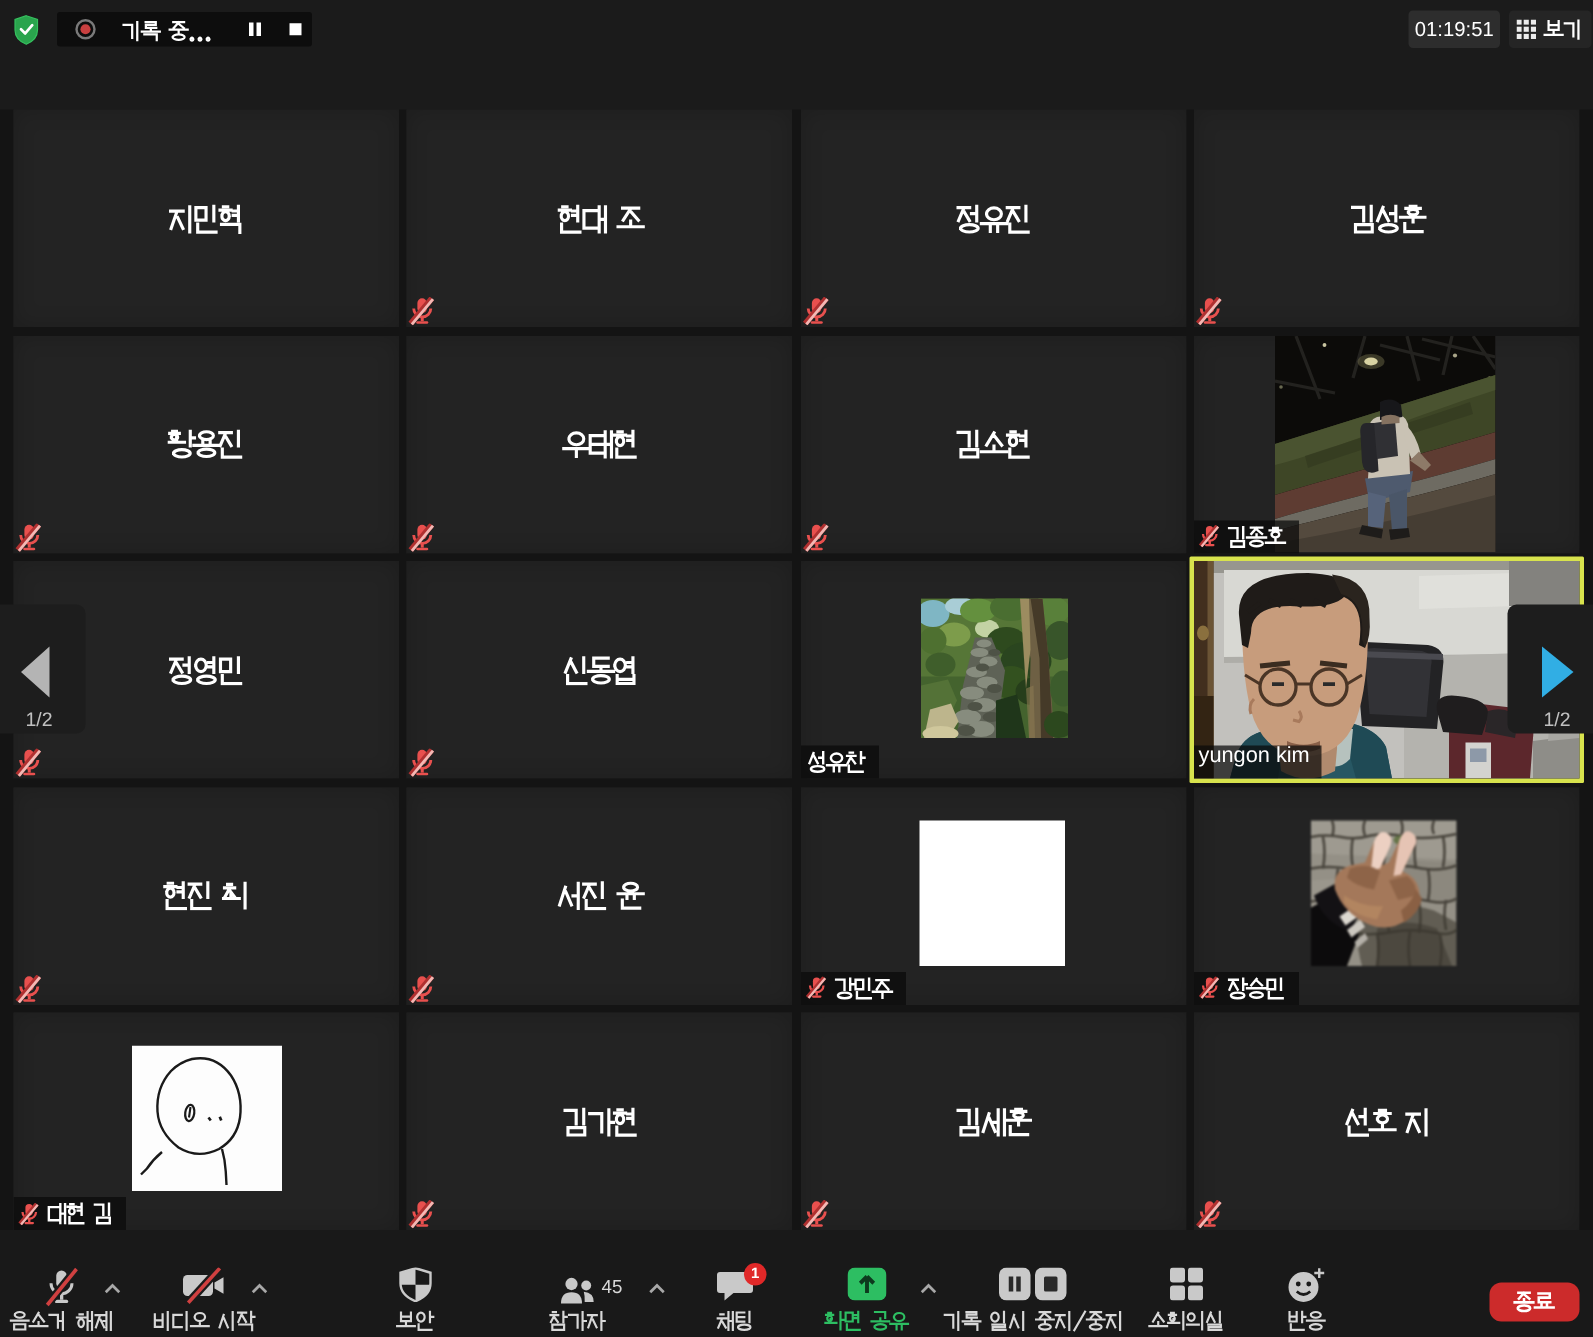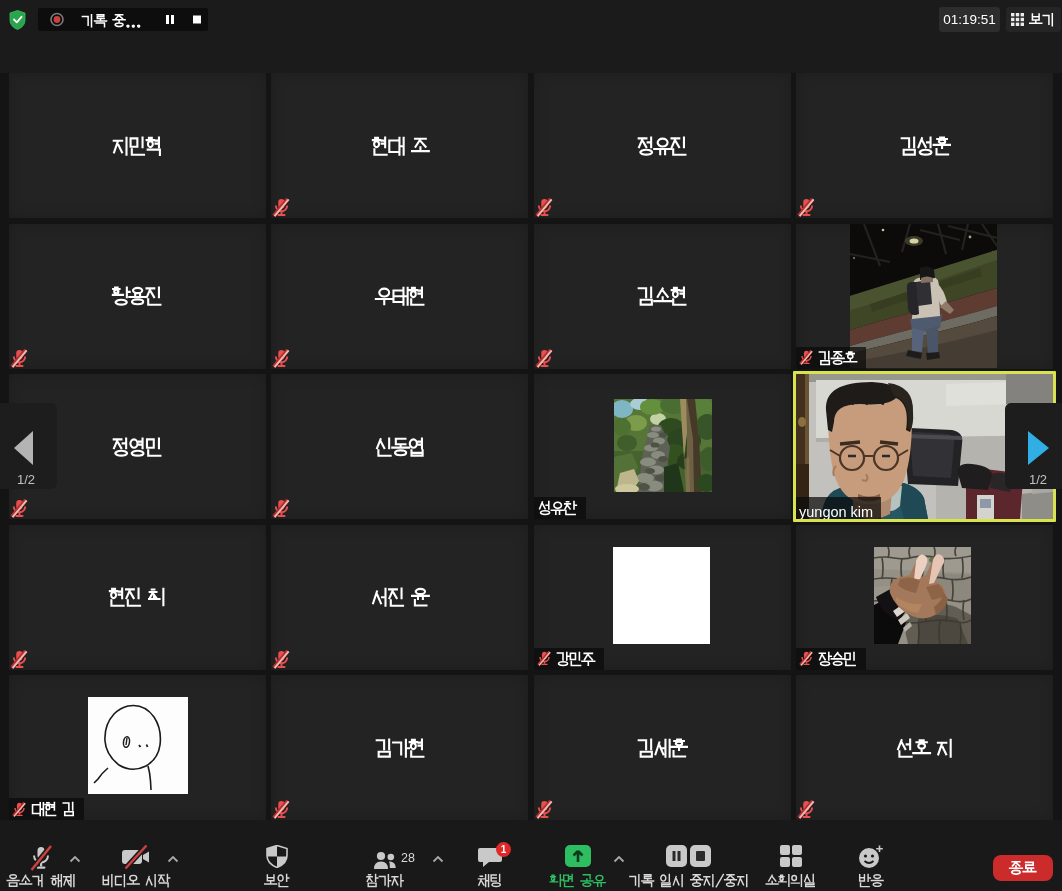--- a/index.html
+++ b/index.html
@@ -522,21 +522,21 @@
 
 <circle cx="56" cy="84" r="12" fill="none" stroke="#4a3526" stroke-width="2.2"></circle>
 <circle cx="90" cy="84" r="12" fill="none" stroke="#4a3526" stroke-width="2.2"></circle>
 <path d="M68 82 L78 82 M44 82 L34 76 M102 82 L112 76" stroke="#4a3526" stroke-width="2" fill="none"></path>
 <path d="M52 82 L60 82 M86 82 L94 82" stroke="#2a2a2a" stroke-width="2.5" fill="none"></path>
 <path d="M70 100 Q73 104 70 107 L66 106" fill="none" stroke="#a87a5c" stroke-width="2"></path>
 <path d="M62 120 Q73 125 84 120 L84 125 Q73 130 62 125 Z" fill="#8a6048"></path>
 <path d="M40 92 Q36 96 38 102" stroke="#a87a5c" stroke-width="2" fill="none"></path>
 </svg>
     </div>
-    <div style="position:absolute;left:0;bottom:0;background:rgba(10,10,10,0.72);display:flex;align-items:flex-end;gap:3px;padding:0 8px 0 3px;height:22px">
+    <div style="position:absolute;left:0;bottom:0;background:rgba(10,10,10,0.72);display:flex;align-items:flex-start;gap:3px;padding:0 8px 0 3px;height:22px">
       <div style="font:14.5px 'Liberation Sans',sans-serif;color:#fff;line-height:1">yungon kim</div>
     </div>
   </div>
 <svg width="17" height="20" viewBox="0 0 17 20" style="position:absolute;left:9px;top:10px">
 <path d="M8.5 0.5 L16 3 L16 10 Q16 16.5 8.5 19.5 Q1 16.5 1 10 L1 3 Z" fill="#2aa44d" stroke="#35c05e" stroke-width="0.8"></path>
 <path d="M5 9.5 L7.8 12.3 L12.5 6.8" fill="none" stroke="#fff" stroke-width="1.8" stroke-linecap="round" stroke-linejoin="round"></path>
 </svg>
 <div style="position:absolute;left:38px;top:8px;width:170px;height:23px;background:#0d0d0d;border-radius:2px">
     <svg width="170" height="23" viewBox="0 0 170 23" style="display:block">
       <circle cx="19" cy="11.5" r="6" fill="none" stroke="#7a7a7a" stroke-width="1.6"></circle>
@@ -647,21 +647,21 @@
 <circle cx="17.8" cy="12" r="3.3"></circle>
         <path d="M16.2 16.2 Q22.8 16.8 22.8 23 L16.8 23 Q17 19 16.2 16.2 Z"></path>
       </g>
 </svg>
   </div>
 <div style="position:absolute;left:385px;top:872.5px;transform:translateX(-50%)">
     <svg width="41" height="15" viewBox="0 0 41 15" style="display:block">
       <path d="M4.05 1.75 L6.09 1.75 M2.46 3.74 L7.67 3.74 M5.07 4.00 L2.80 8.39 M5.41 5.60 L7.44 8.39 M11.09 1.50 L11.09 8.39 M11.09 4.94 L13.31 4.94 M3.72 10.10 L11.58 10.10 L11.58 13.56 L3.72 13.56 L3.72 10.10 M14.91 3.58 L20.57 3.58 L20.57 12.08 M23.89 1.75 L23.89 13.55 M23.89 7.65 L26.10 7.65 M27.45 3.75 L33.36 3.75 M30.41 4.11 L27.70 11.90 M30.77 6.76 L33.23 11.90 M36.43 1.75 L36.43 13.55 M36.43 7.65 L38.65 7.65" fill="none" stroke="#d8d8d8" stroke-width="1.45" stroke-linecap="square" stroke-linejoin="miter"></path>
     </svg>
   </div>
-<div style="position:absolute;left:401px;top:851px;color:#d8d8d8;font:12.5px 'Liberation Sans',sans-serif">28</div>
+<div style="position:absolute;left:401px;top:851px;color:#d8d8d8;font:12.5px 'Liberation Sans',sans-serif">45</div>
 <svg width="12" height="8" viewBox="0 0 12 8" style="position:absolute;left:432px;top:855px">
     <path d="M1.5 6.5 L6 2 L10.5 6.5" fill="none" stroke="#a8a8a8" stroke-width="1.8"></path>
   </svg>
 <div style="position:absolute;left:490px;top:845px;transform:translateX(-50%)">
     <svg width="26" height="24" viewBox="0 0 26 24" style="display:block">
 <path d="M3 3 L23 3 Q25 3 25 5 L25 15 Q25 17 23 17 L12 17 L6 22 L6 17 L3 17 Q1 17 1 15 L1 5 Q1 3 3 3 Z" fill="#c9c9c9"></path>
 </svg>
   </div>
 <div style="position:absolute;left:490px;top:872.5px;transform:translateX(-50%)">
     <svg width="28" height="15" viewBox="0 0 28 15" style="display:block">

